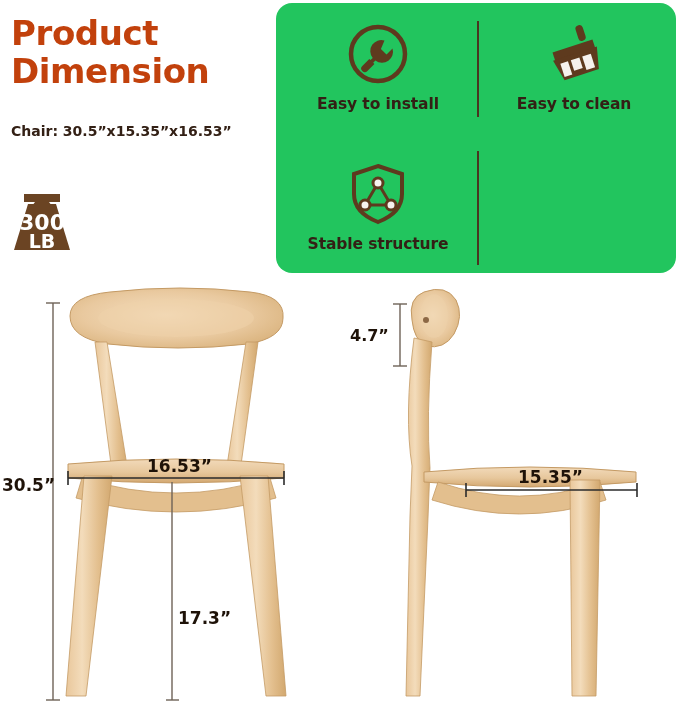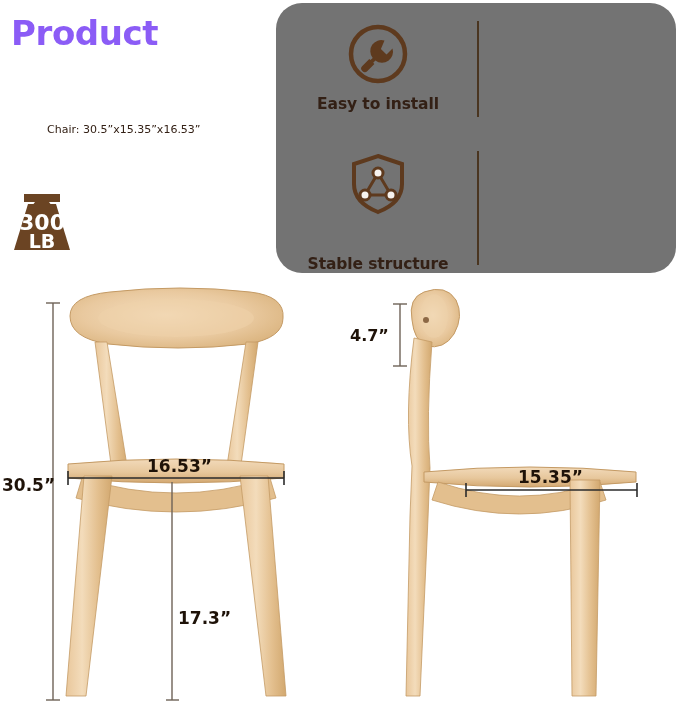--- a/index.html
+++ b/index.html
@@ -19,31 +19,30 @@
   
   #page-title {
     position: absolute;
     left: 11px;
     top: 14px;
     width: 260px;
     font-size: 34px;
     font-weight: bold;
     line-height: 1.12;
     letter-spacing: -0.4px;
-    color: #8b5cf6;
+    color: #c2410c;
   }
   #subtitle {
     position: absolute;
     left: 11px;
     top: 123px;
-    font-size: 11px;
-    font-weight: 400;
+    font-size: 14px;
+    font-weight: 700;
     color: #332015;
     white-space: nowrap;
-    margin-left: 36px;
   }
 
   
   #weight-badge {
     position: absolute;
     left: 4px;
     top: 180px;
     width: 76px;
     height: 74px;
   }
@@ -55,22 +54,22 @@
     text-anchor: middle;
   }
 
   
   #features-panel {
     position: absolute;
     left: 276px;
     top: 3px;
     width: 400px;
     height: 270px;
-    background: #737373;
-    border-radius: 26px;
+    background: #22c55e;
+    border-radius: 16px;
   }
   .feature-cell {
     position: absolute;
     width: 196px;
     height: 128px;
     display: flex;
     flex-direction: column;
     align-items: center;
     justify-content: flex-start;
   }
@@ -126,20 +125,21 @@
     font-size: 16px;
     font-weight: bold;
     fill: #1E1208;
   }
 </style>
 </head>
 <body>
 
 <div id="page-title">
   <div>Product</div>
+  <div>Dimension</div>
 </div>
 
 <div id="subtitle">Chair: 30.5”x15.35”x16.53”</div>
 
 <div id="weight-badge">
   <svg width="76" height="74" viewBox="0 0 76 74" xmlns="http://www.w3.org/2000/svg">
     <g>
 
       <path d="M20 14 H56 V22 H45 L48 26 H28 L31 22 H20 Z" fill="#6B4423"></path>
 
@@ -158,22 +158,41 @@
   <div class="feature-cell" style="left:4px; top:12px;">
     <div class="feature-icon">
       <svg width="64" height="64" viewBox="0 0 64 64" xmlns="http://www.w3.org/2000/svg">
         <circle cx="32" cy="32" r="27" fill="none" stroke="#5E3A1E" stroke-width="4.5"></circle>
         <path d="M38.5 18.5 a11 11 0 0 0 -11.8 17.4 l-2.2 2.2 l-1.2 -1.2 l-7 7 a3.6 3.6 0 0 0 5.1 5.1 l7 -7 l-1.2 -1.2 l2.2 -2.2 A11 11 0 0 0 46.5 26.5 l-6 6 l-5.6 -5.6 z" fill="#5E3A1E"></path>
       </svg>
     </div>
     <div class="feature-label">Easy to install</div>
   </div>
 
-
-  <div class="feature-cell" style="left:4px; top:142px;justify-content:space-between;">
+  <div class="feature-cell" style="left:200px; top:12px;">
+    <div class="feature-icon">
+      <svg width="72" height="64" viewBox="0 0 72 64" xmlns="http://www.w3.org/2000/svg">
+        <g transform="rotate(-18 36 32)">
+
+          <rect x="45" y="6" width="7.5" height="16" rx="3.5" fill="#5E3A1E"></rect>
+
+          <path d="M16 24 h42 v10 h-42 z" fill="#5E3A1E"></path>
+
+          <path d="M14 32 h46 l-5 22 h-36 z" fill="#5E3A1E"></path>
+
+          <path d="M20 37 h8 v14 h-8 z" fill="#F6F2EE"></path>
+          <path d="M31 37 h9 v11 h-9 z" fill="#F6F2EE"></path>
+          <path d="M43 37 h9 v14 h-9 z" fill="#F6F2EE"></path>
+        </g>
+      </svg>
+    </div>
+    <div class="feature-label">Easy to clean</div>
+  </div>
+
+  <div class="feature-cell" style="left:4px; top:152px;">
     <div class="feature-icon">
       <svg width="62" height="66" viewBox="0 0 62 66" xmlns="http://www.w3.org/2000/svg">
         <path d="M31 5 L55 13 V33 C55 47 44 56 31 61 C18 56 7 47 7 33 V13 Z" fill="none" stroke="#5E3A1E" stroke-width="4"></path>
         <path d="M31 22 L44 44 L18 44 Z" fill="none" stroke="#5E3A1E" stroke-width="3"></path>
         <circle cx="31" cy="22" r="5" fill="#F6F2EE" stroke="#5E3A1E" stroke-width="3"></circle>
         <circle cx="44" cy="44" r="5" fill="#F6F2EE" stroke="#5E3A1E" stroke-width="3"></circle>
         <circle cx="18" cy="44" r="5" fill="#F6F2EE" stroke="#5E3A1E" stroke-width="3"></circle>
       </svg>
     </div>
     <div class="feature-label">Stable structure</div>

